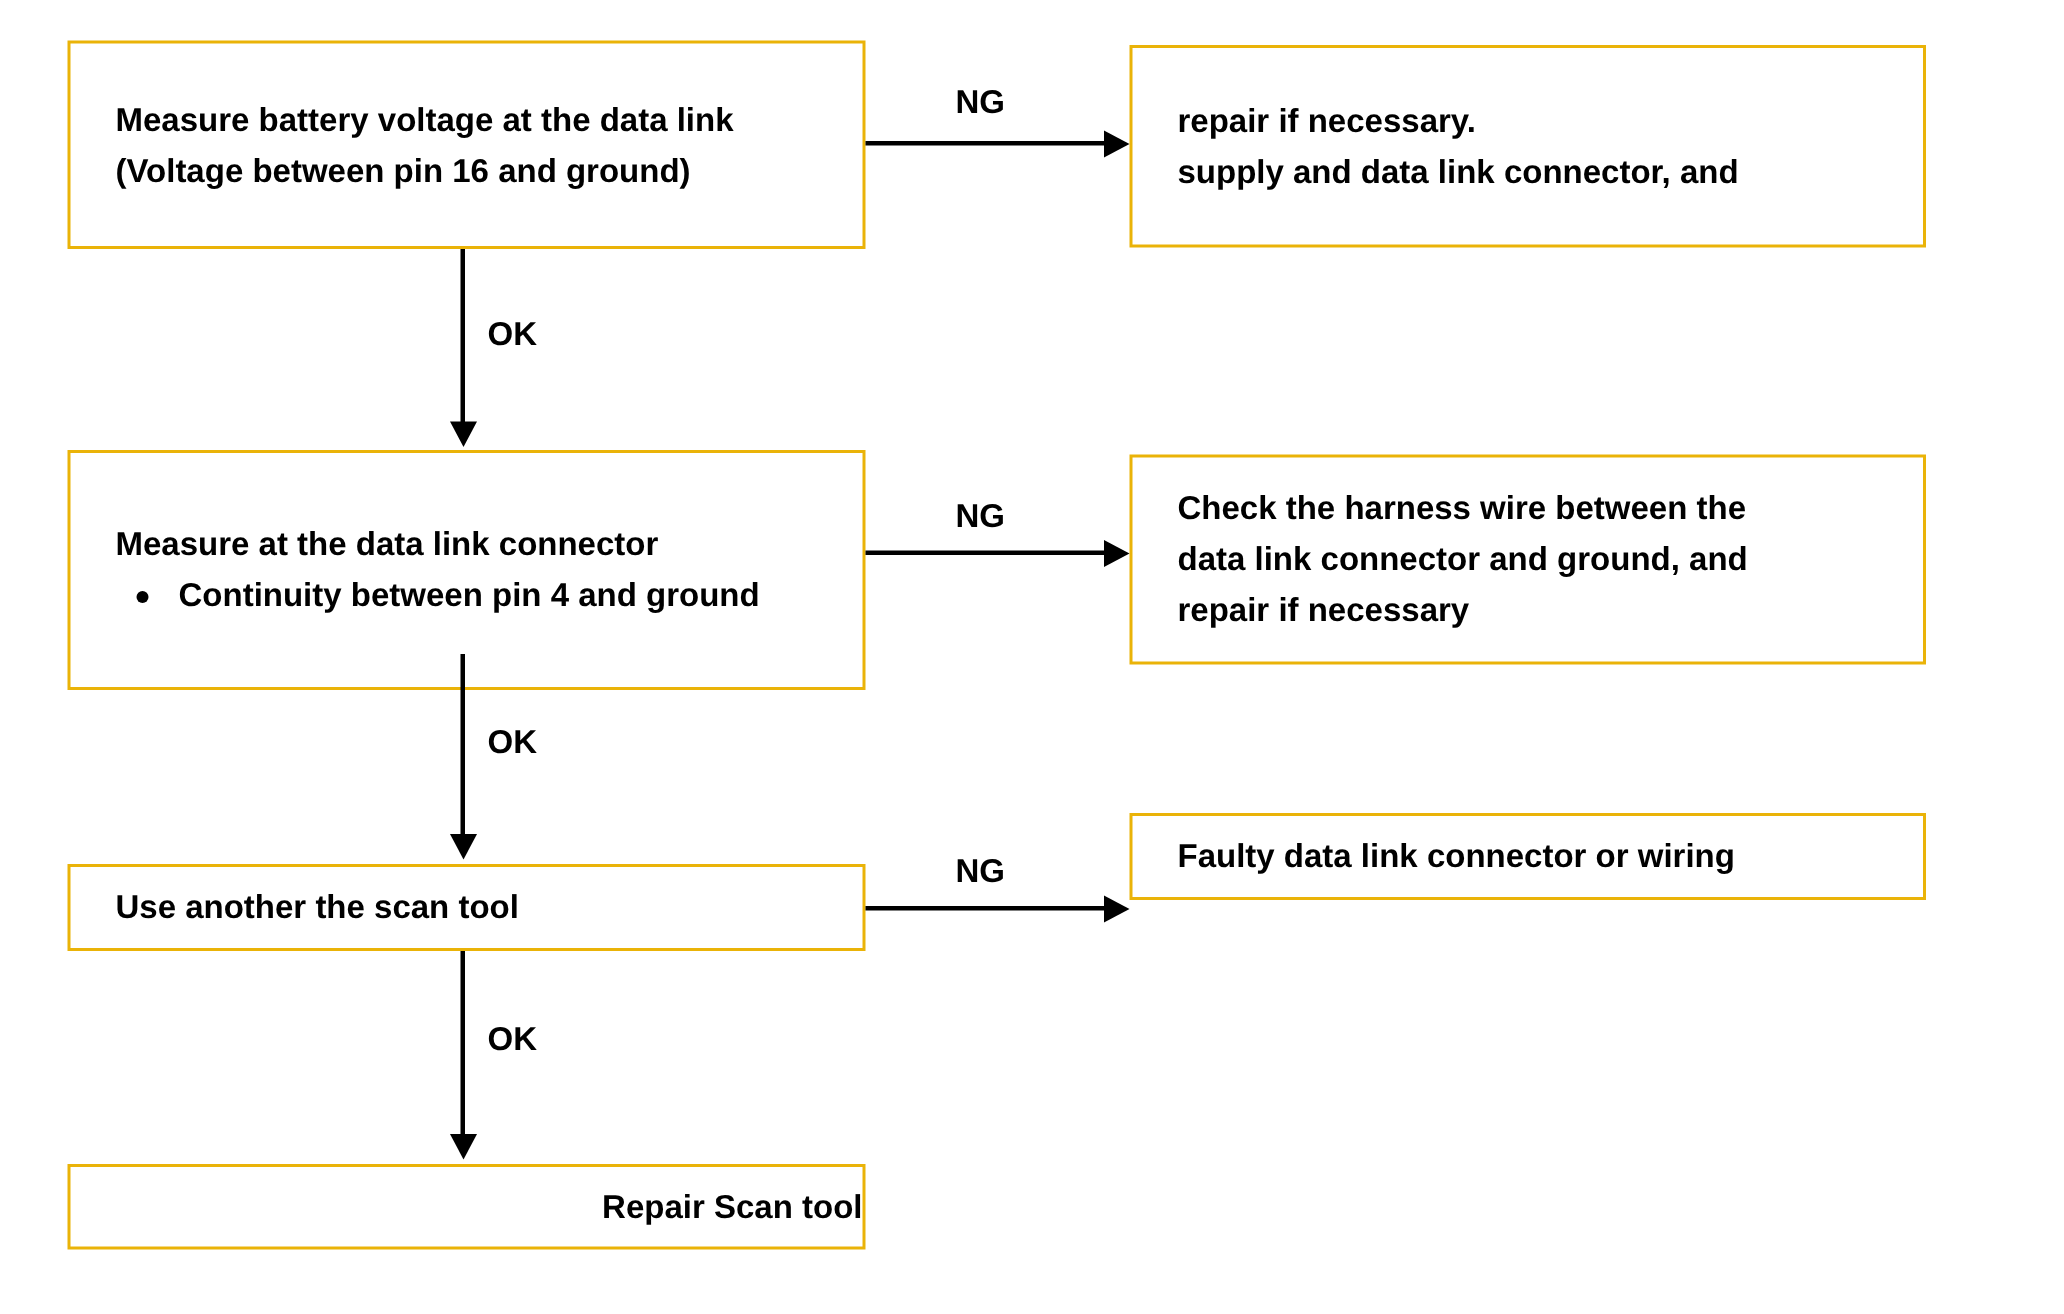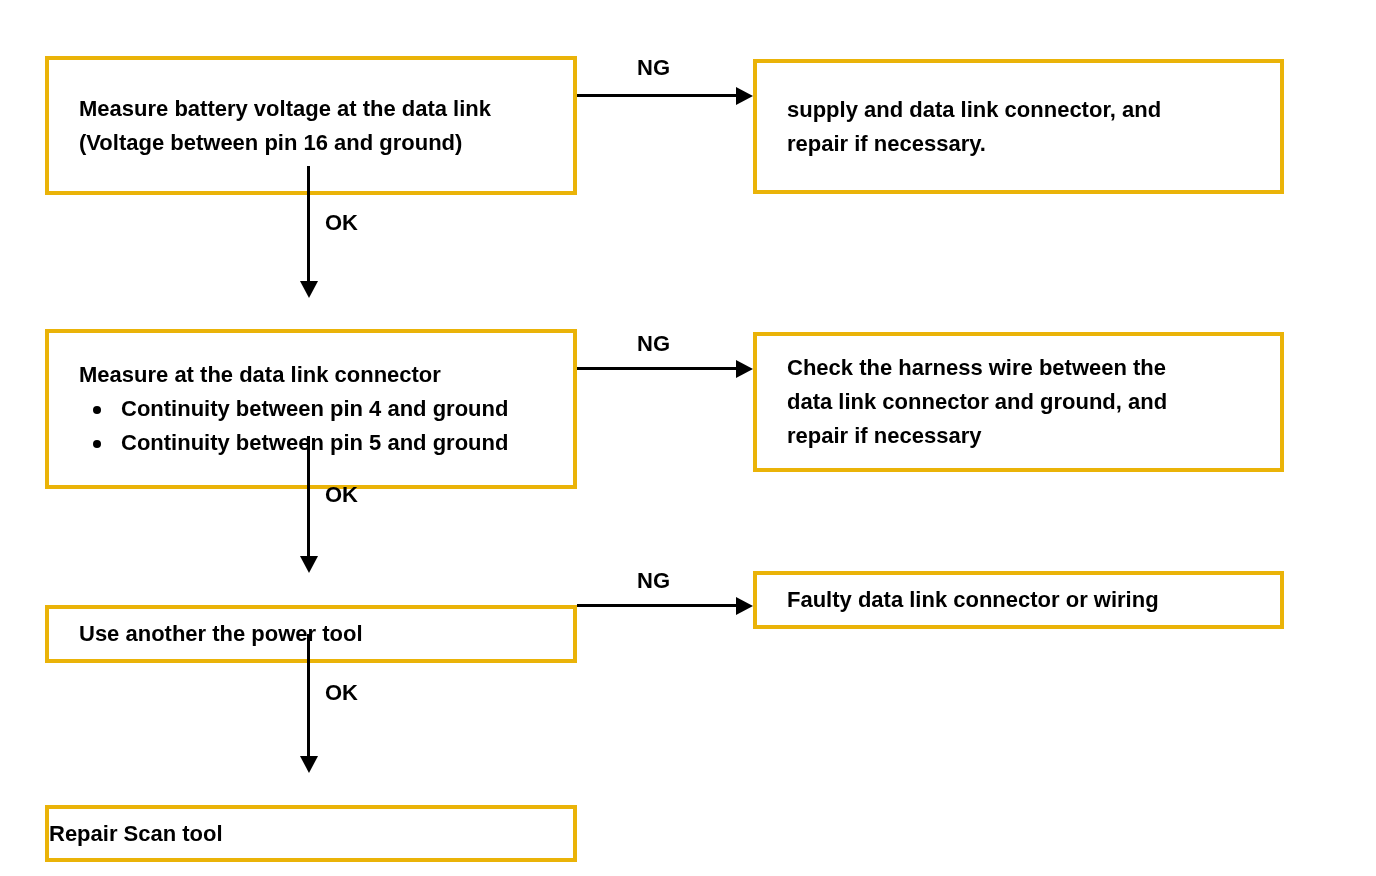--- a/index.html
+++ b/index.html
@@ -11,37 +11,36 @@
     position: relative;
     width: 1376px;
     height: 876px;
     background: #ffffff;
     font-family: "Liberation Sans", sans-serif;
     overflow: hidden;
   }
   .node {
     position: absolute;
     box-sizing: border-box;
-    border: 4px solid #eab308;
+    border: 2px solid #eab308;
     background: #ffffff;
     color: #000000;
     font-size: 22px;
     font-weight: 700;
     line-height: 34px;
     display: flex;
     flex-direction: column;
     justify-content: center;
-    margin-top: 29px;
   }
   .node .pad {
     padding: 0 0 0 30px;
   }
   .node.center .pad {
     padding: 0;
-    text-align: left;
+    text-align: right;
   }
   .line {
     margin: 0;
   }
   .bullets {
     list-style: none;
     margin: 0;
     padding: 0;
   }
   .bullets li {
@@ -101,39 +100,38 @@
 
   <div class="node" style="left:45px; top:27px; width:532px; height:139px;">
     <div class="pad">
       <p class="line">Measure battery voltage at the data link</p>
       <p class="line">(Voltage between pin 16 and ground)</p>
     </div>
   </div>
 
   <div class="node" style="left:753px; top:30px; width:531px; height:135px;">
     <div class="pad">
+      <p class="line">repair if necessary.</p>
       <p class="line">supply and data link connector, and</p>
-      <p class="line">repair if necessary.</p>
     </div>
   </div>
 
   <div class="hline" style="left:577px; top:94px; width:161px;"></div>
   <div class="arrow-right" style="left:736px; top:87px;"></div>
   <div class="edge-label" style="left:637px; top:57px;">NG</div>
 
   <div class="vline" style="left:307px; top:166px; width:3px; height:117px;"></div>
   <div class="arrow-down" style="left:300px; top:281px;"></div>
   <div class="edge-label" style="left:325px; top:212px;">OK</div>
 
   <div class="node" style="left:45px; top:300px; width:532px; height:160px;">
     <div class="pad">
       <p class="line">Measure at the data link connector</p>
       <ul class="bullets">
         <li>Continuity between pin 4 and ground</li>
-        <li>Continuity between pin 5 and ground</li>
       </ul>
     </div>
   </div>
 
   <div class="node" style="left:753px; top:303px; width:531px; height:140px;justify-content:center;">
     <div class="pad">
       <p class="line">Check the harness wire between the</p>
       <p class="line">data link connector and ground, and</p>
       <p class="line">repair if necessary</p>
     </div>
@@ -142,21 +140,21 @@
   <div class="hline" style="left:577px; top:367px; width:161px;"></div>
   <div class="arrow-right" style="left:736px; top:360px;"></div>
   <div class="edge-label" style="left:637px; top:333px;">NG</div>
 
   <div class="vline" style="left:307px; top:436px; width:3px; height:122px;"></div>
   <div class="arrow-down" style="left:300px; top:556px;"></div>
   <div class="edge-label" style="left:325px; top:484px;">OK</div>
 
   <div class="node" style="left:45px; top:576px; width:532px; height:58px;">
     <div class="pad">
-      <p class="line">Use another the power tool</p>
+      <p class="line">Use another the scan tool</p>
     </div>
   </div>
 
   <div class="node" style="left:753px; top:542px; width:531px; height:58px;">
     <div class="pad">
       <p class="line">Faulty data link connector or wiring</p>
     </div>
   </div>
 
   <div class="hline" style="left:577px; top:604px; width:161px;"></div>

